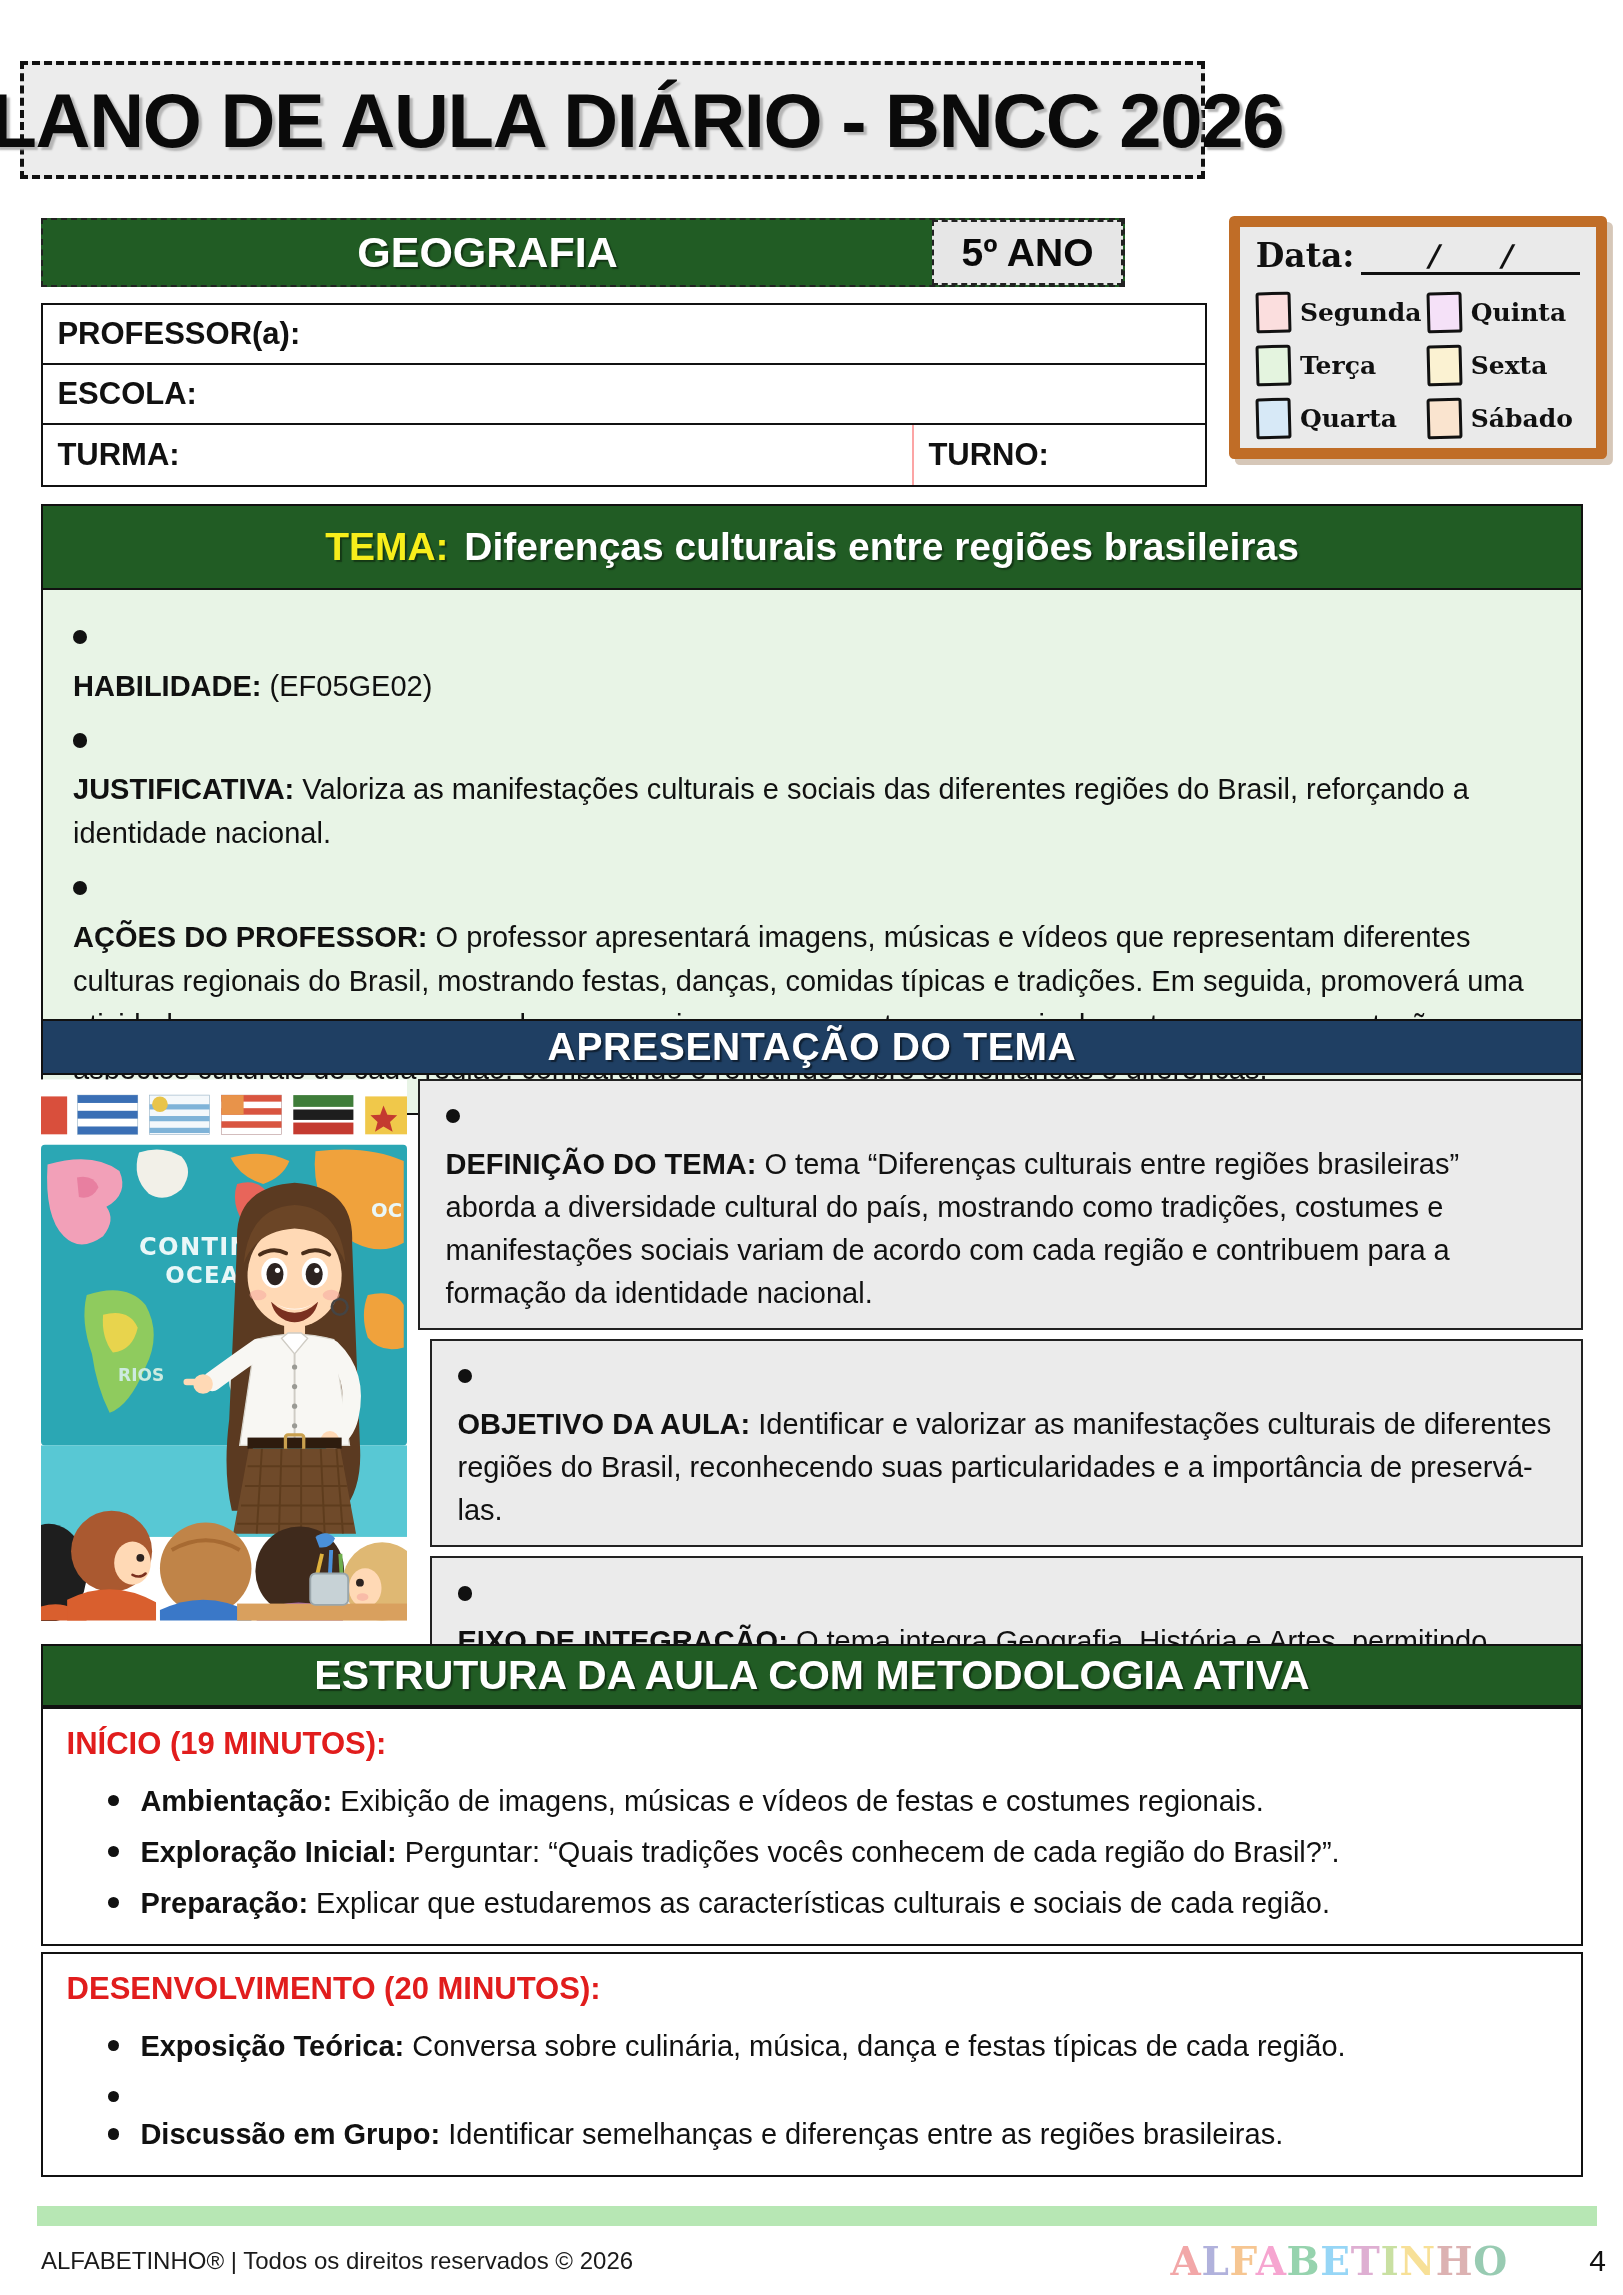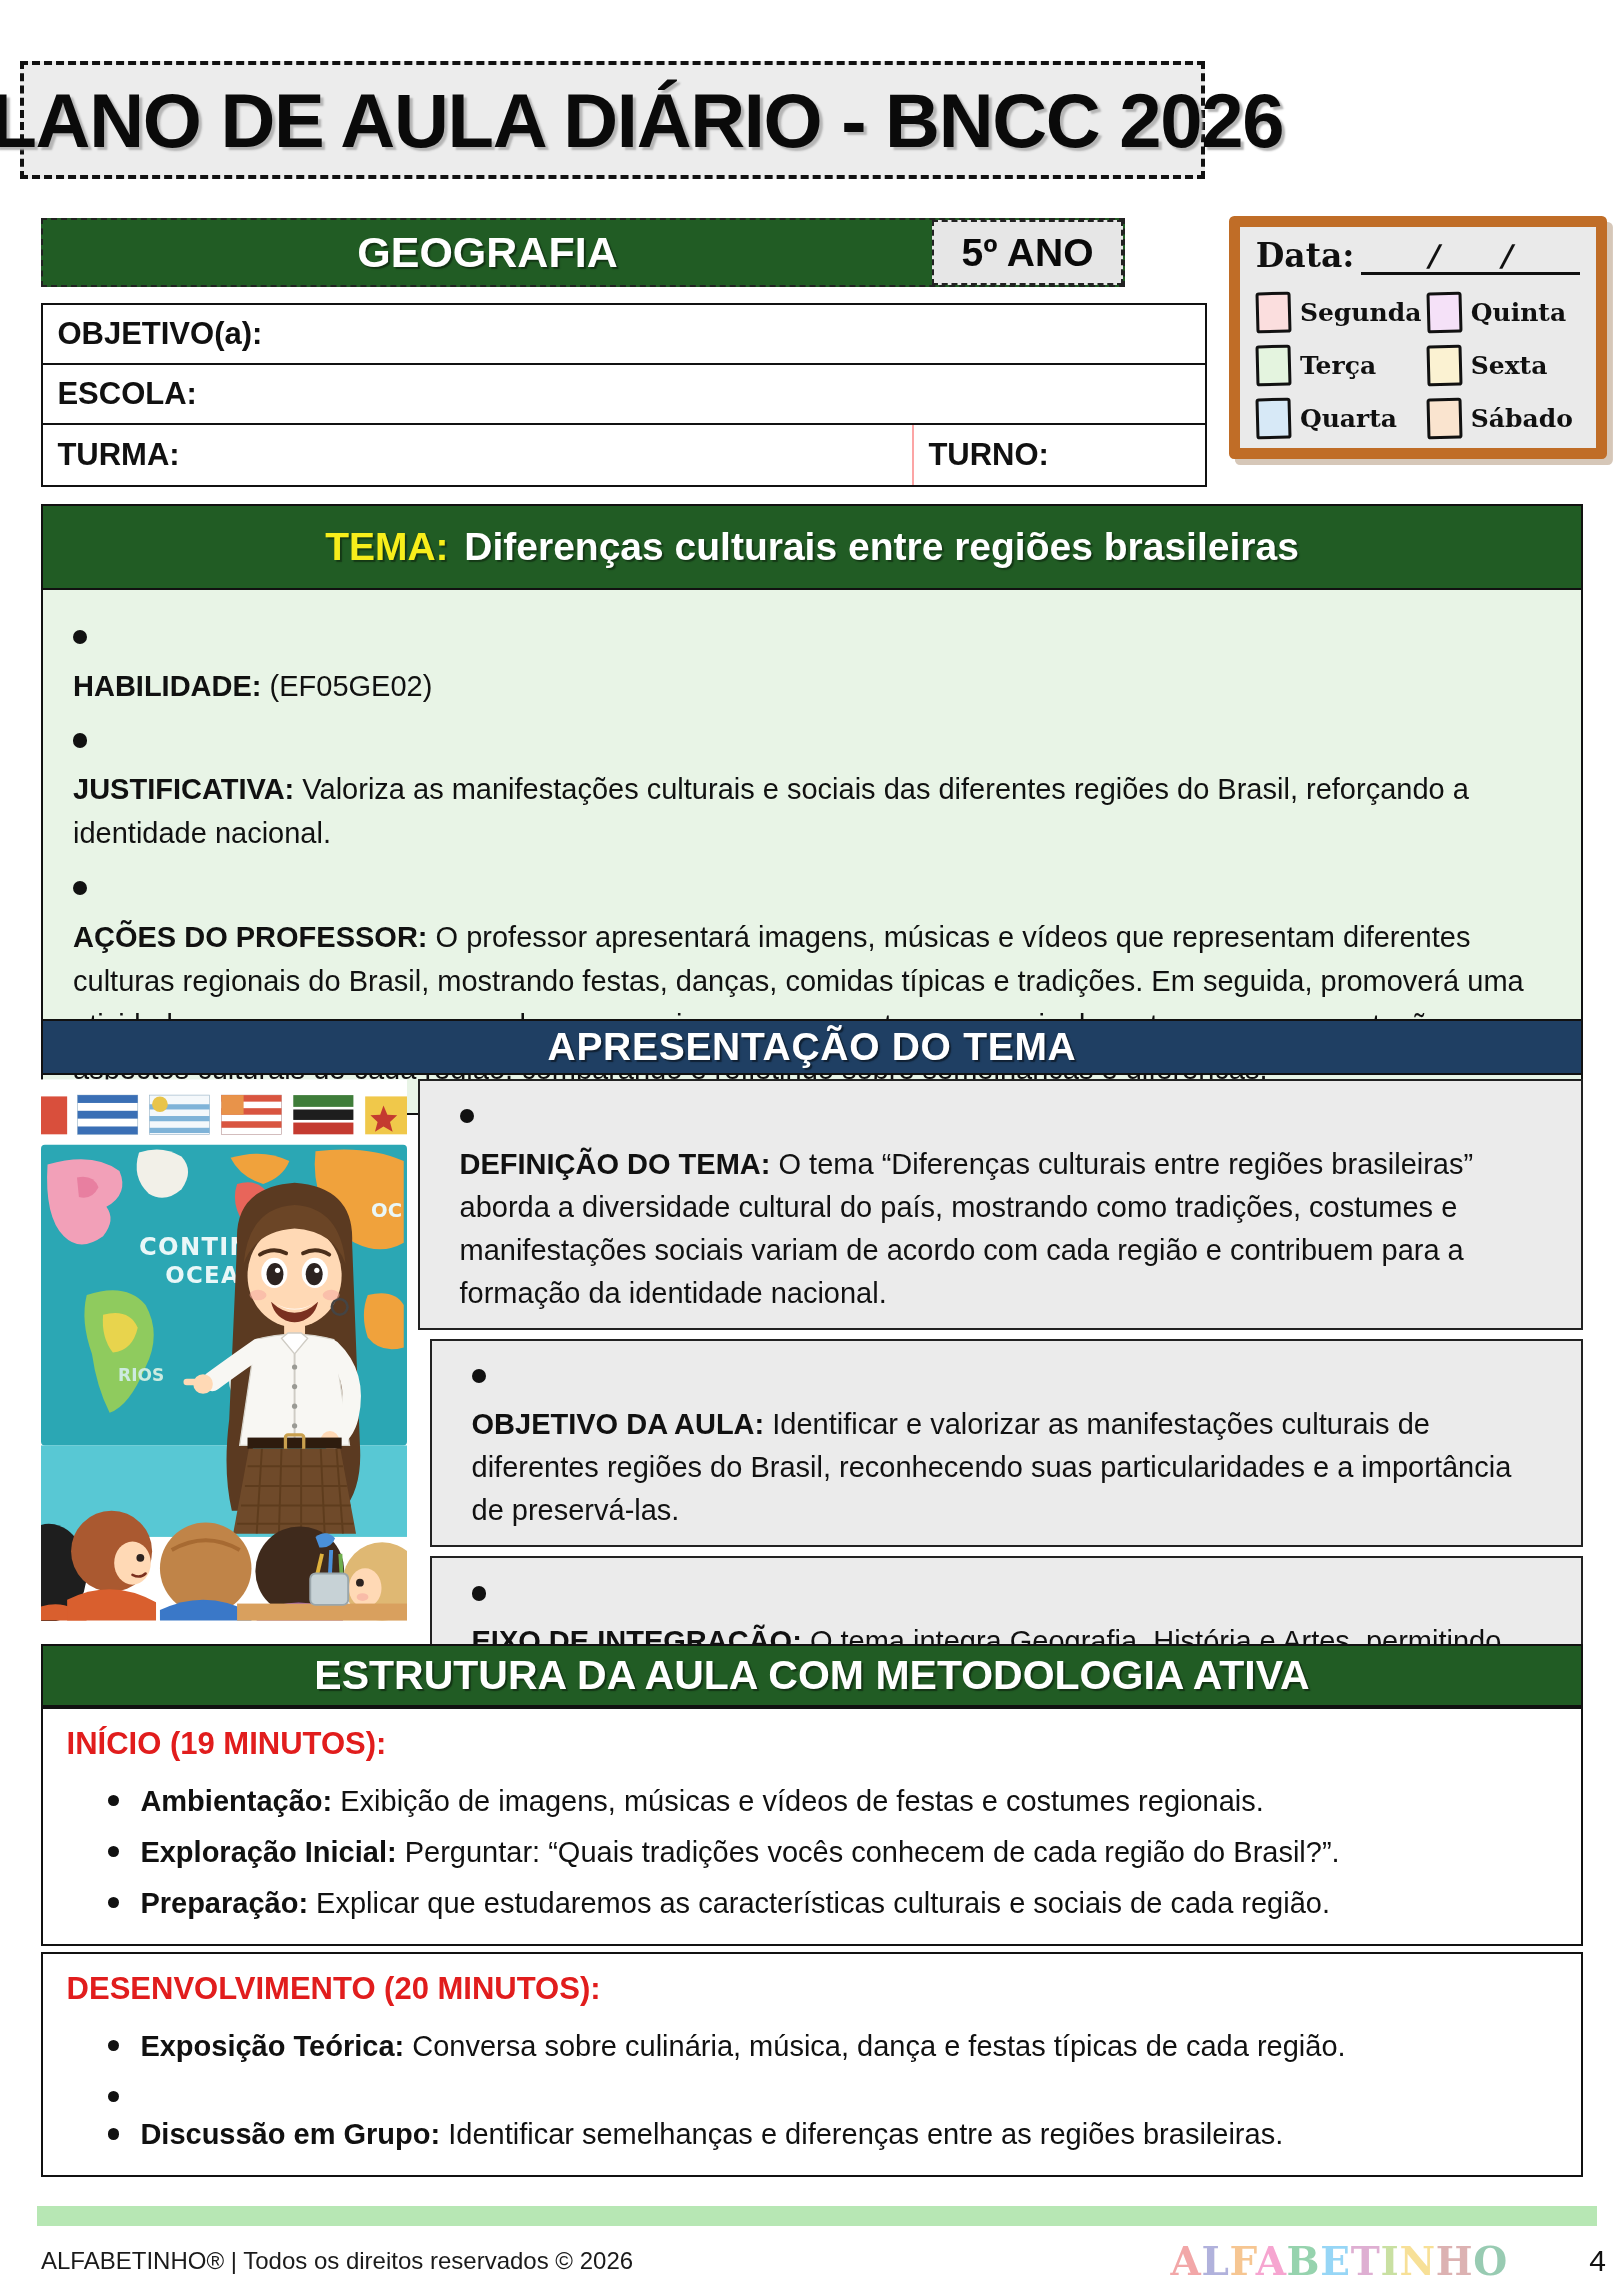--- a/index.html
+++ b/index.html
@@ -94,21 +94,21 @@
   .apres-header {
     height:56px; background:#1f3f63; border:2px solid #111;
     color:#fff; font-size:39px; font-weight:800; letter-spacing:0.7px;
     display:flex; align-items:center; justify-content:center;
     text-shadow:2px 2px 1.3px rgba(0,0,0,.5);
   }
   .apres-content { display:flex; gap:10.5px; margin-top:3.9px; height:542px; }
   .apres-illustration { flex:0 0 366px; }
   .apres-blocks { flex:1; display:flex; flex-direction:column; gap:9.2px; }
   .apres-block {
-    background:#ebebeb; border:2px solid #222; padding:13px 40px;
+    background:#ebebeb; border:2px solid #222; padding:13px 26px;
     display:flex; align-items:center;
   }
   .apres-block.tall { flex:1.5; }
   .apres-block.short { flex:1;margin-left:12px; }
   .apres-block .bullet { font-size:29px; line-height:43px; }
 
   
   .estrutura-section { position:absolute; left:41px; top:1644px; width:1542px; }
   .estrutura-header {
     height:63px; background:#215c24; border:2px solid #111;
@@ -179,21 +179,21 @@
     </div>
   </div>
 
   <div class="subject-bar">
     <div class="subject-name">GEOGRAFIA</div>
     <div class="grade-box">5º ANO</div>
   </div>
 
   <div class="info-table">
     <div class="info-row">
-      <span class="info-label">OBJETIVO(a):</span>
+      <span class="info-label">PROFESSOR(a):</span>
       <span class="fill-area"></span>
     </div>
     <div class="info-row">
       <span class="info-label">ESCOLA:</span>
       <span class="fill-area"></span>
     </div>
     <div class="info-row">
       <div class="cell-turma">
         <span class="info-label">TURMA:</span>
         <span class="fill-area"></span>

